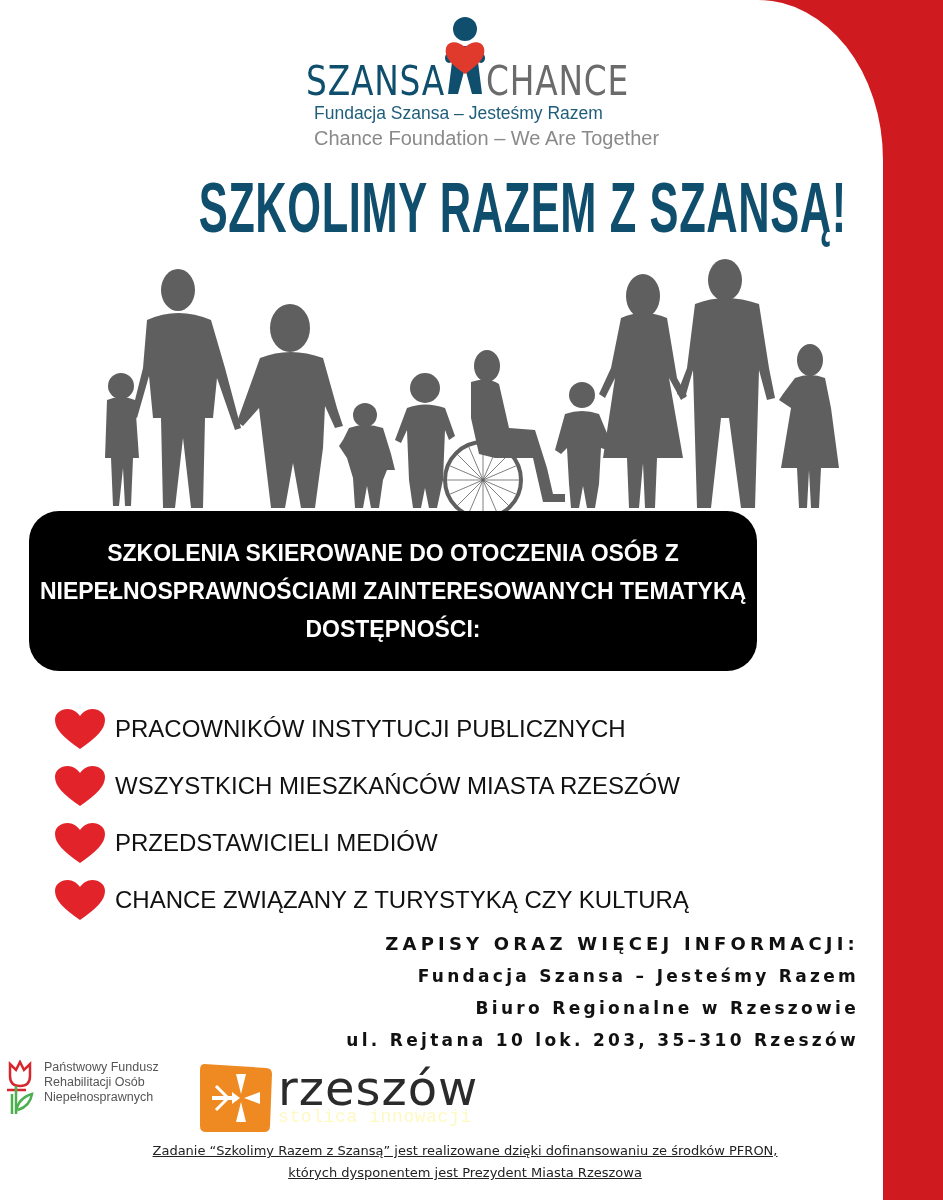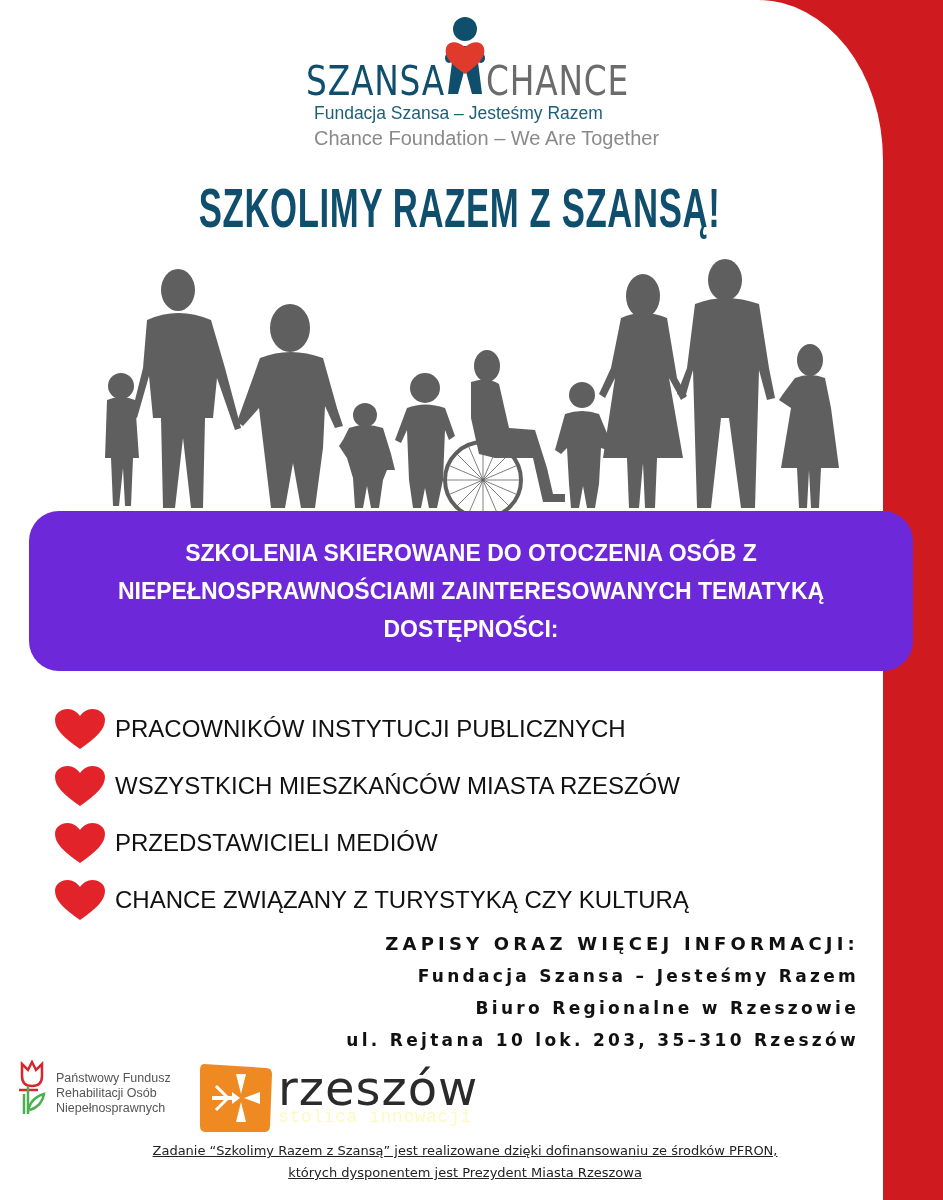--- a/index.html
+++ b/index.html
@@ -44,42 +44,42 @@
     font-family: "Liberation Sans", sans-serif;
     font-size: 20px; color: #8a8a8a; white-space: nowrap;
   }
   
   .headline {
     position: absolute;
     left: 0; top: 168px; width: 920px;
     text-align: center;
     font-family: "Liberation Sans", sans-serif;
     font-weight: bold;
-    font-size: 56px;
+    font-size: 70px;
     line-height: 80px;
     color: #0f4f6d;
     letter-spacing: 1px;
   }
   .headline span {
     display: inline-block;
     transform: scaleX(0.62);
     transform-origin: center;
     white-space: nowrap;
   }
   
   .silhouettes {
     position: absolute; left: 95px; top: 258px;
     width: 760px; height: 262px;
   }
   
   .info-box {
     position: absolute;
     left: 29px; top: 511px;
-    width: 884px; height: 160px;
-    background: #6d28d9;
+    width: 728px; height: 160px;
+    background: #000000;
     border-radius: 30px;
     display: flex; align-items: center; justify-content: center;
     text-align: center;
   }
   .info-box-text {
     color: #ffffff;
     font-family: "Liberation Sans", sans-serif;
     font-weight: bold;
     font-size: 23px;
     line-height: 38px;
@@ -107,22 +107,22 @@
     right: 84px; top: 928px;
     text-align: right;
     font-family: "DejaVu Sans", sans-serif;
     font-weight: bold;
     color: #111111;
   }
   .contact-title { font-size: 18px; letter-spacing: 4.2px; line-height: 32px; }
   .contact-line { font-size: 17px; letter-spacing: 3.3px; line-height: 32px; }
   
   .pfron {
-    position: absolute; left: 16px; top: 1060px;
-    display: flex; align-items: flex-end;
+    position: absolute; left: 4px; top: 1060px;
+    display: flex; align-items: flex-start;
   }
   .pfron-icon { width: 32px; height: 56px; margin-right: 8px; }
   .pfron-text {
     font-family: "Liberation Sans", sans-serif;
     font-size: 12.5px; line-height: 15px; color: #555555;
   }
   .rzeszow {
     position: absolute; left: 198px; top: 1062px;
     display: flex; align-items: center;
   }

